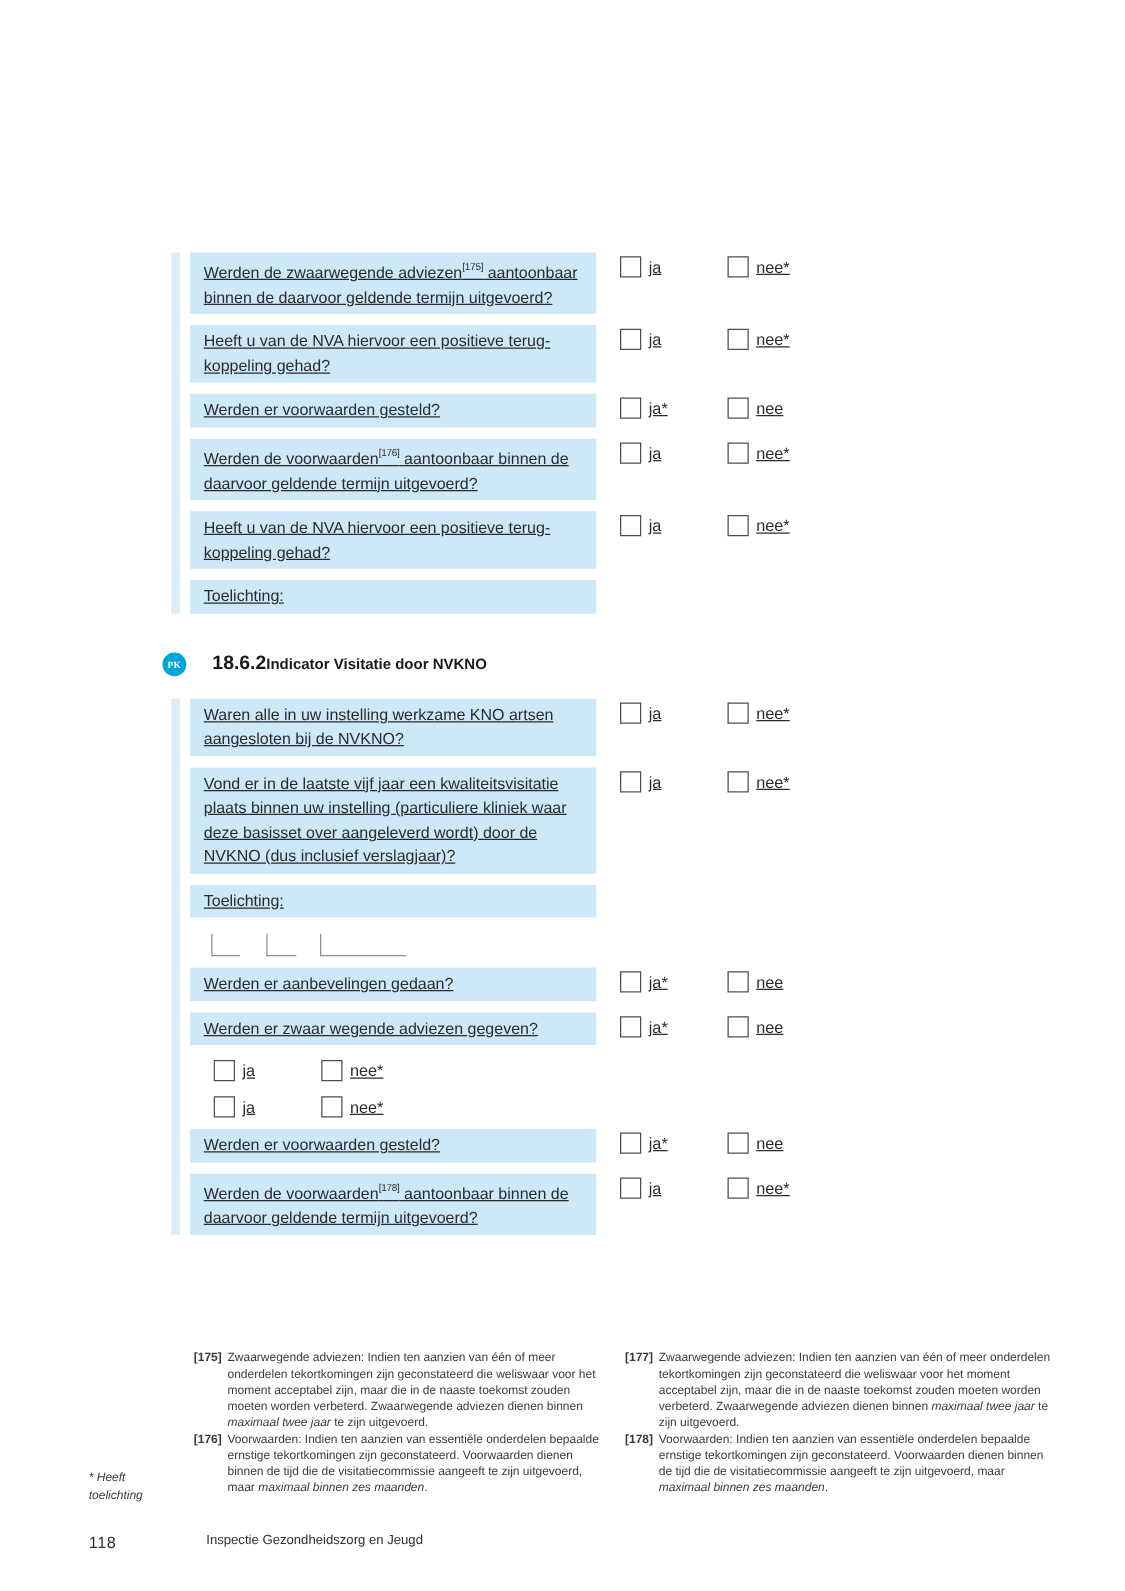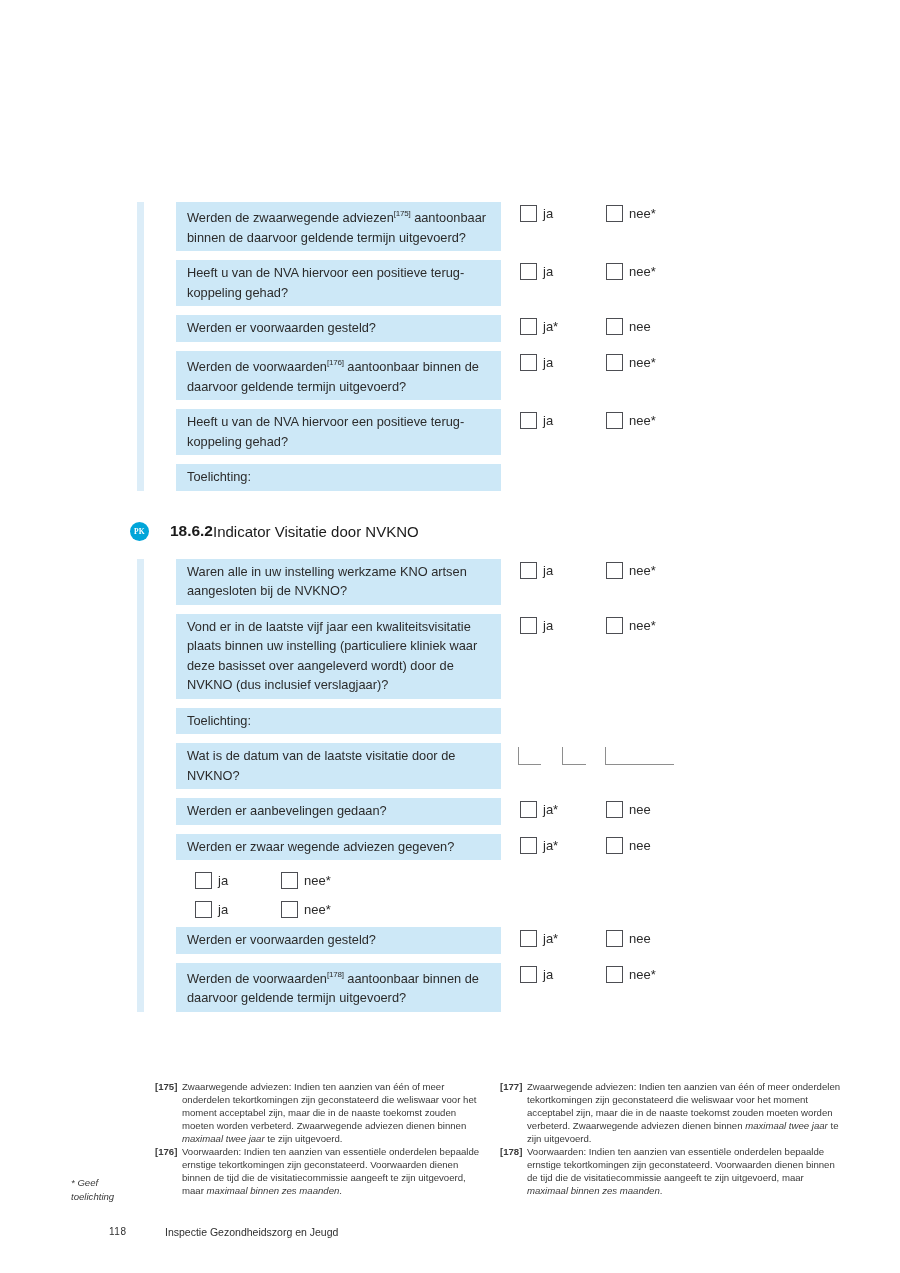--- a/index.html
+++ b/index.html
@@ -1,49 +1,49 @@
 <!DOCTYPE html>
 <html style="--question-box-bg: #cde8f7; --accent-bar-bg: #dcedf8; --badge-bg: #00a5d9; --text: #2b2b2b; --checkbox-border: #4d4e53; --date-line: #8e8e8e;"><head>
 <meta charset="utf-8">
 <style>
   html,body{margin:0;padding:0;background:#ffffff;}
   .page{position:relative;width:900px;height:1273px;background:#fff;overflow:hidden;
         font-family:"Liberation Sans","DejaVu Sans",sans-serif;color:var(--text,#2b2b2b);}
   .form{position:absolute;left:137px;top:202px;width:640px;}
-  .qsection{position:relative;padding-left:39px;}
+  .qsection{position:relative;padding-left:15px;text-decoration:underline;}
   .accent-bar{position:absolute;left:0;top:0;bottom:0;width:7px;background:var(--accent-bar-bg,#dcedf8);}
   .row{display:flex;align-items:flex-start;margin-bottom:9px;}
   .row:last-child{margin-bottom:0;}
   .qbox{box-sizing:border-box;width:325px;background:var(--question-box-bg,#cde8f7);
         padding:3px 11px 4px 11px;font-size:12.8px;line-height:19.5px;}
   .ref{font-size:8px;position:relative;top:-1px;letter-spacing:-0.2px;}
   .answers{display:flex;margin-left:19px;padding-top:3px;}
   .opt{width:86px;display:flex;align-items:center;}
   .checkbox{box-sizing:border-box;width:17px;height:17px;border:1.6px solid var(--checkbox-border,#4d4e53);
             background:#fff;margin-right:6px;flex-shrink:0;}
   .optlabel{font-size:13px;line-height:17px;}
   .datefields{display:flex;align-items:flex-end;margin-left:17px;padding-top:4px;}
   .dline{height:17px;border-left:1.5px solid var(--date-line,#8e8e8e);
          border-bottom:1.5px solid var(--date-line,#8e8e8e);}
   .d1{width:22px;margin-right:21px;} .d2{width:23px;margin-right:19px;} .d3{width:68px;}
   .section-header{display:flex;align-items:center;margin:31px 0 18px -7px;}
   .badge{width:19px;height:19px;border-radius:50%;background:var(--badge-bg,#00a5d9);color:#fff;
          font-size:7.5px;font-weight:bold;display:flex;align-items:center;justify-content:center;
          margin-right:9px;letter-spacing:0.2px;flex-shrink:0;font-family:Liberation Serif, serif;}
   .h-num{font-weight:bold;font-size:15.5px;width:55px;color:#1a1a1a;text-align:right;}
-  .h-title{font-weight:normal;font-size:15px;color:#1a1a1a;}
+  .h-title{font-weight:bold;font-size:12px;color:#1a1a1a;}
   .footnotes{position:absolute;top:1080px;left:155px;display:flex;}
   .fcol{width:330px;} .fcol2{margin-left:15px;width:345px;}
   .fnote{display:flex;font-size:9.6px;line-height:13px;color:#3a3a3a;}
   .fmark{width:27px;font-weight:bold;flex-shrink:0;}
   .ftext{flex:1;}
   .ftext em{}
   .margin-note{position:absolute;left:71px;top:1176px;width:48px;font-size:9.6px;line-height:13.5px;
                font-style:italic;color:#3a3a3a;}
-  .footer-pagenum{position:absolute;left:71px;top:1226px;font-size:10px;color:#2f2f2f;letter-spacing:0.5px;margin-left:38px;}
+  .footer-pagenum{position:absolute;left:71px;top:1226px;font-size:13px;color:#2f2f2f;letter-spacing:0.5px;}
   .footer-publisher{position:absolute;left:165px;top:1226px;font-size:10.5px;color:#2f2f2f;}
 </style>
 </head>
 <body>
 
 <div class="page">
   <div class="form">
 
     <section class="qsection">
       <div class="accent-bar"></div>
@@ -158,21 +158,20 @@
               <span class="optlabel">nee*</span>
             </div>
         </div>
       </div>
 
       <div class="row">
         <div class="qbox"><span>Toelichting:</span></div>
       </div>
 
       <div class="row">
-        <div class="qbox"><span>Wat is de datum van de laatste visitatie door de NVKNO?</span></div>
         <div class="datefields">
           <span class="dline d1"></span>
           <span class="dline d2"></span>
           <span class="dline d3"></span>
         </div>
       </div>
 
       <div class="row">
         <div class="qbox"><span>Werden er aanbevelingen gedaan?</span></div>
         <div class="answers">
@@ -273,17 +272,17 @@
         <span class="fmark">[177]</span>
         <span class="ftext"><span>Zwaarwegende adviezen: Indien ten aanzien van één of meer onderdelen tekortkomingen zijn geconstateerd die weliswaar voor het moment acceptabel zijn, maar die in de naaste toekomst zouden moeten worden verbeterd. Zwaarwegende adviezen dienen binnen </span><em>maximaal twee jaar</em><span> te zijn uitgevoerd.</span></span>
       </div>
       <div class="fnote">
         <span class="fmark">[178]</span>
         <span class="ftext"><span>Voorwaarden: Indien ten aanzien van essentiële onderdelen bepaalde ernstige tekortkomingen zijn geconstateerd. Voorwaarden dienen binnen de tijd die de visitatiecommissie aangeeft te zijn uitgevoerd, maar </span><em>maximaal binnen zes maanden</em><span>.</span></span>
       </div>
     </div>
   </div>
 
-  <div class="margin-note">* Geef toelichting</div>
+  <div class="margin-note">* Heeft toelichting</div>
 
   <div class="footer-pagenum">118</div>
   <div class="footer-publisher">Inspectie Gezondheidszorg en Jeugd</div>
 </div>
 
 </body></html>

